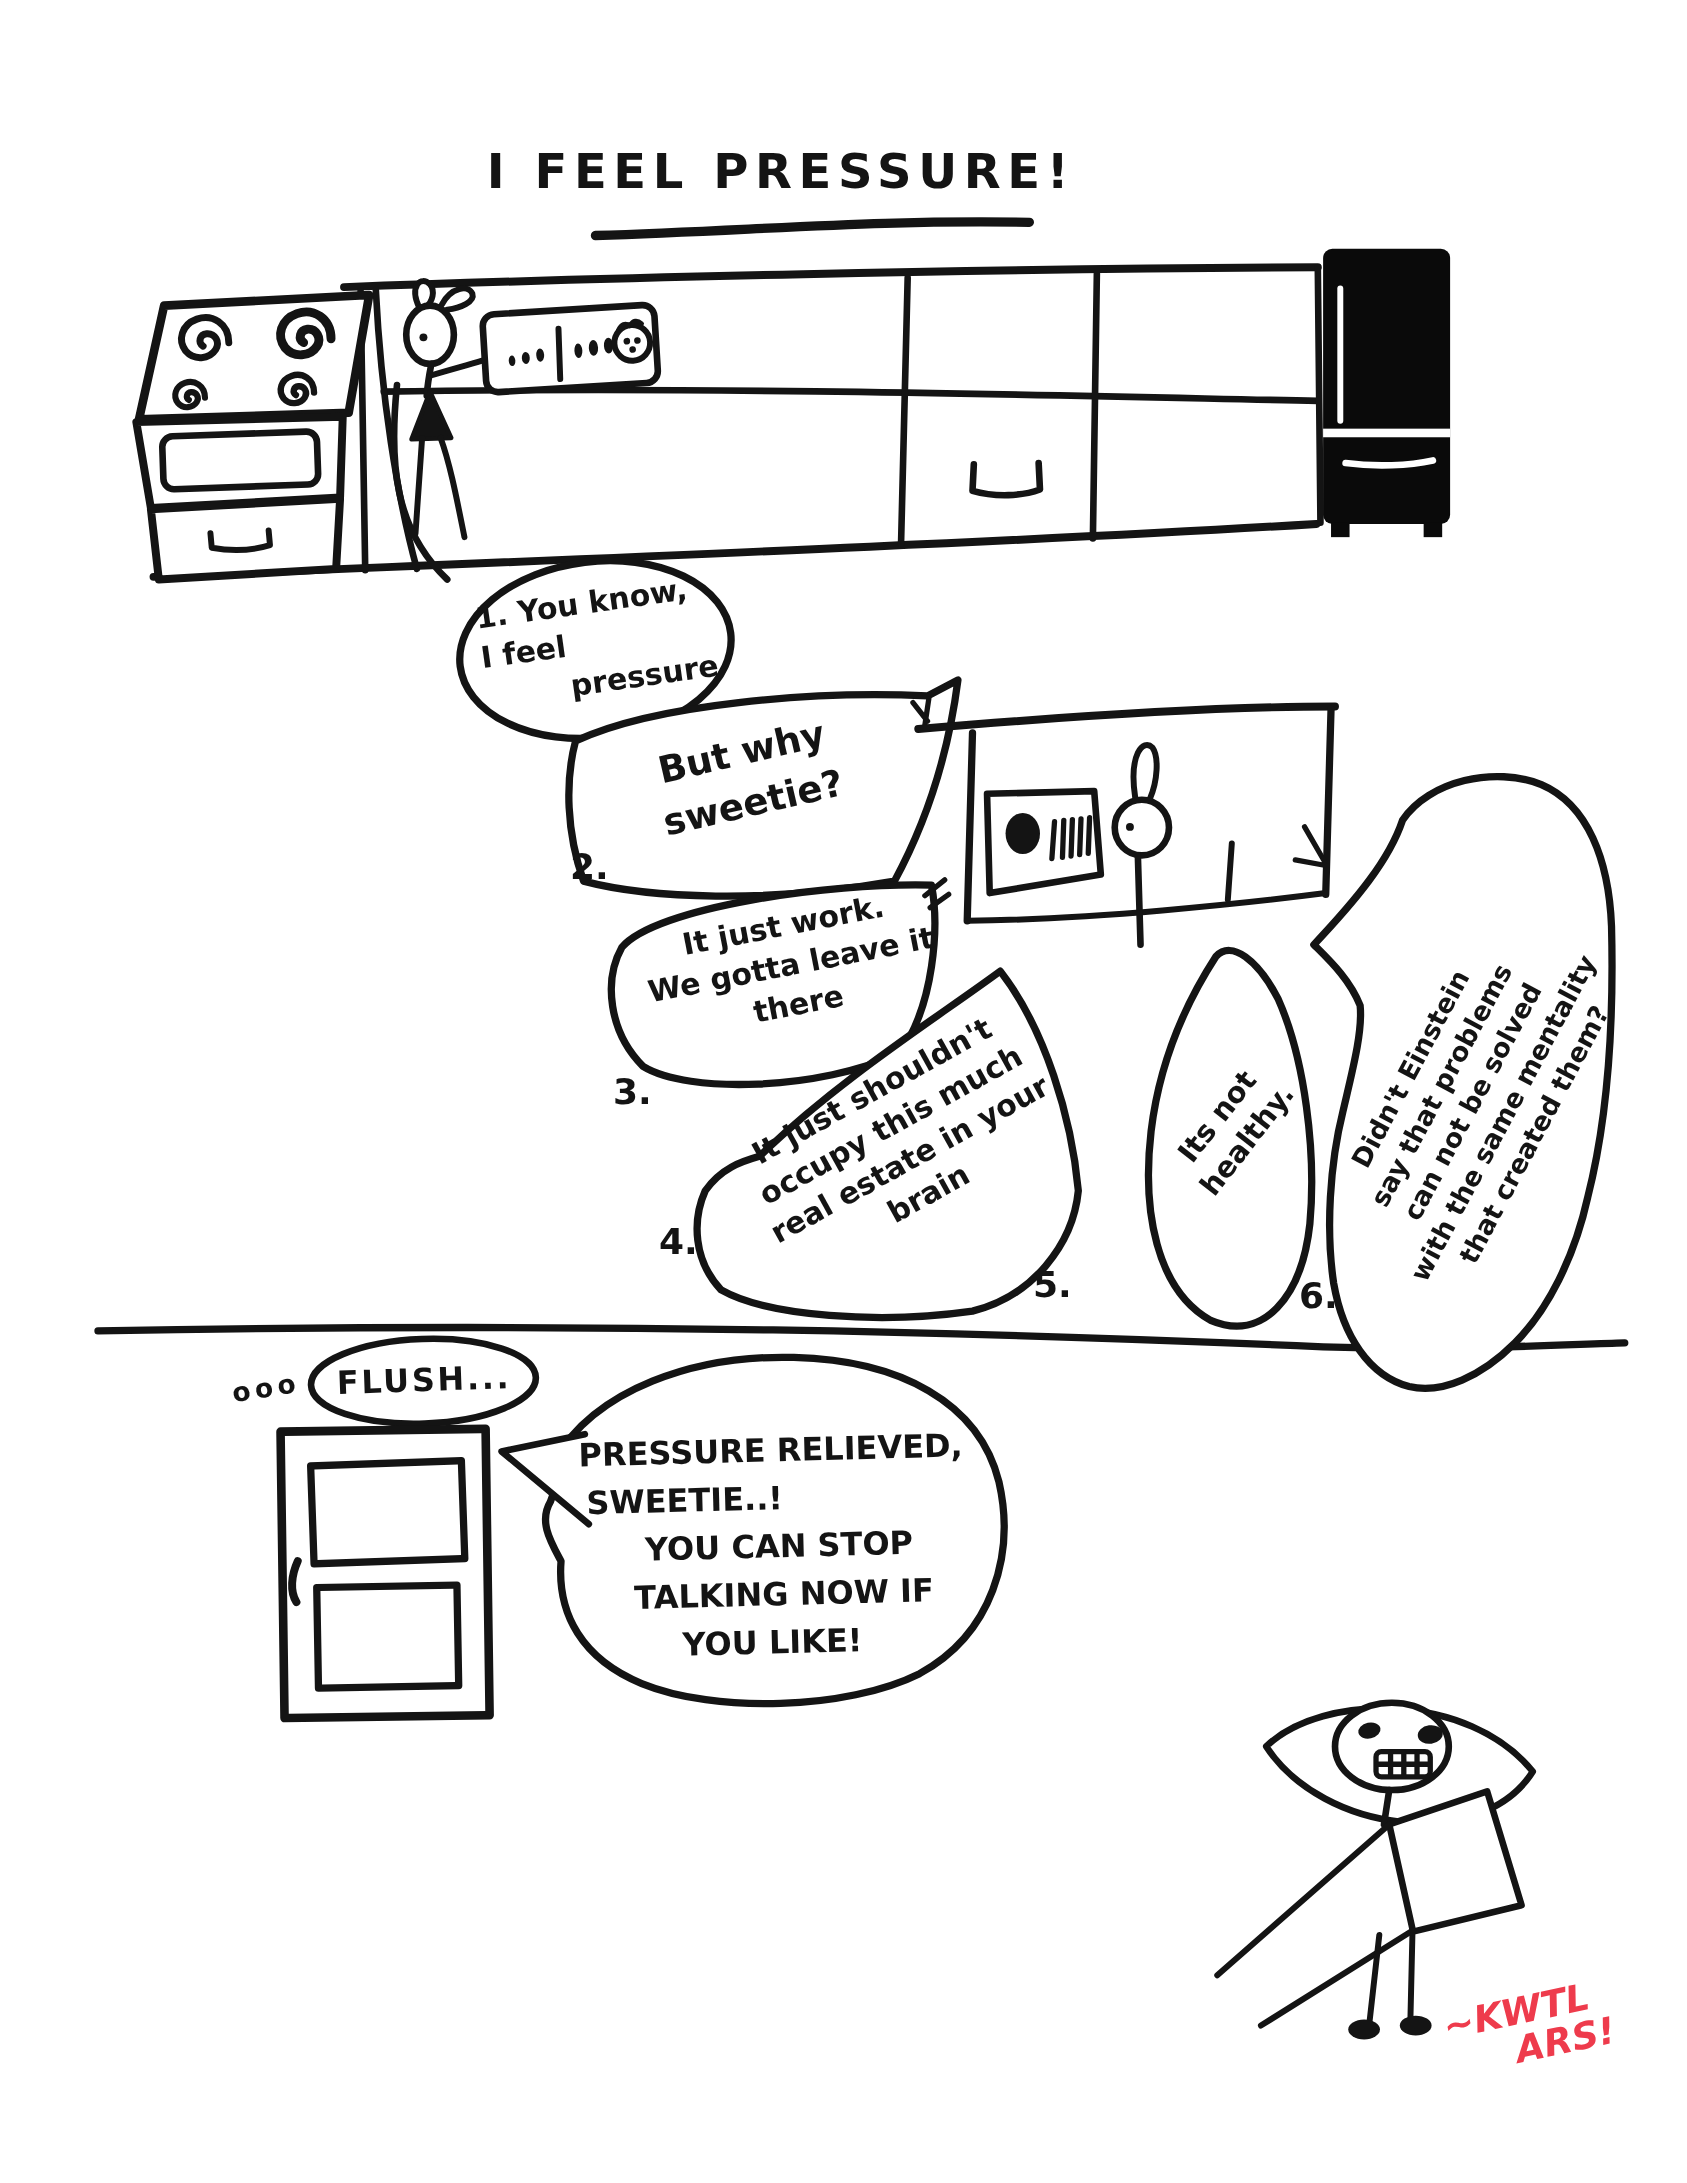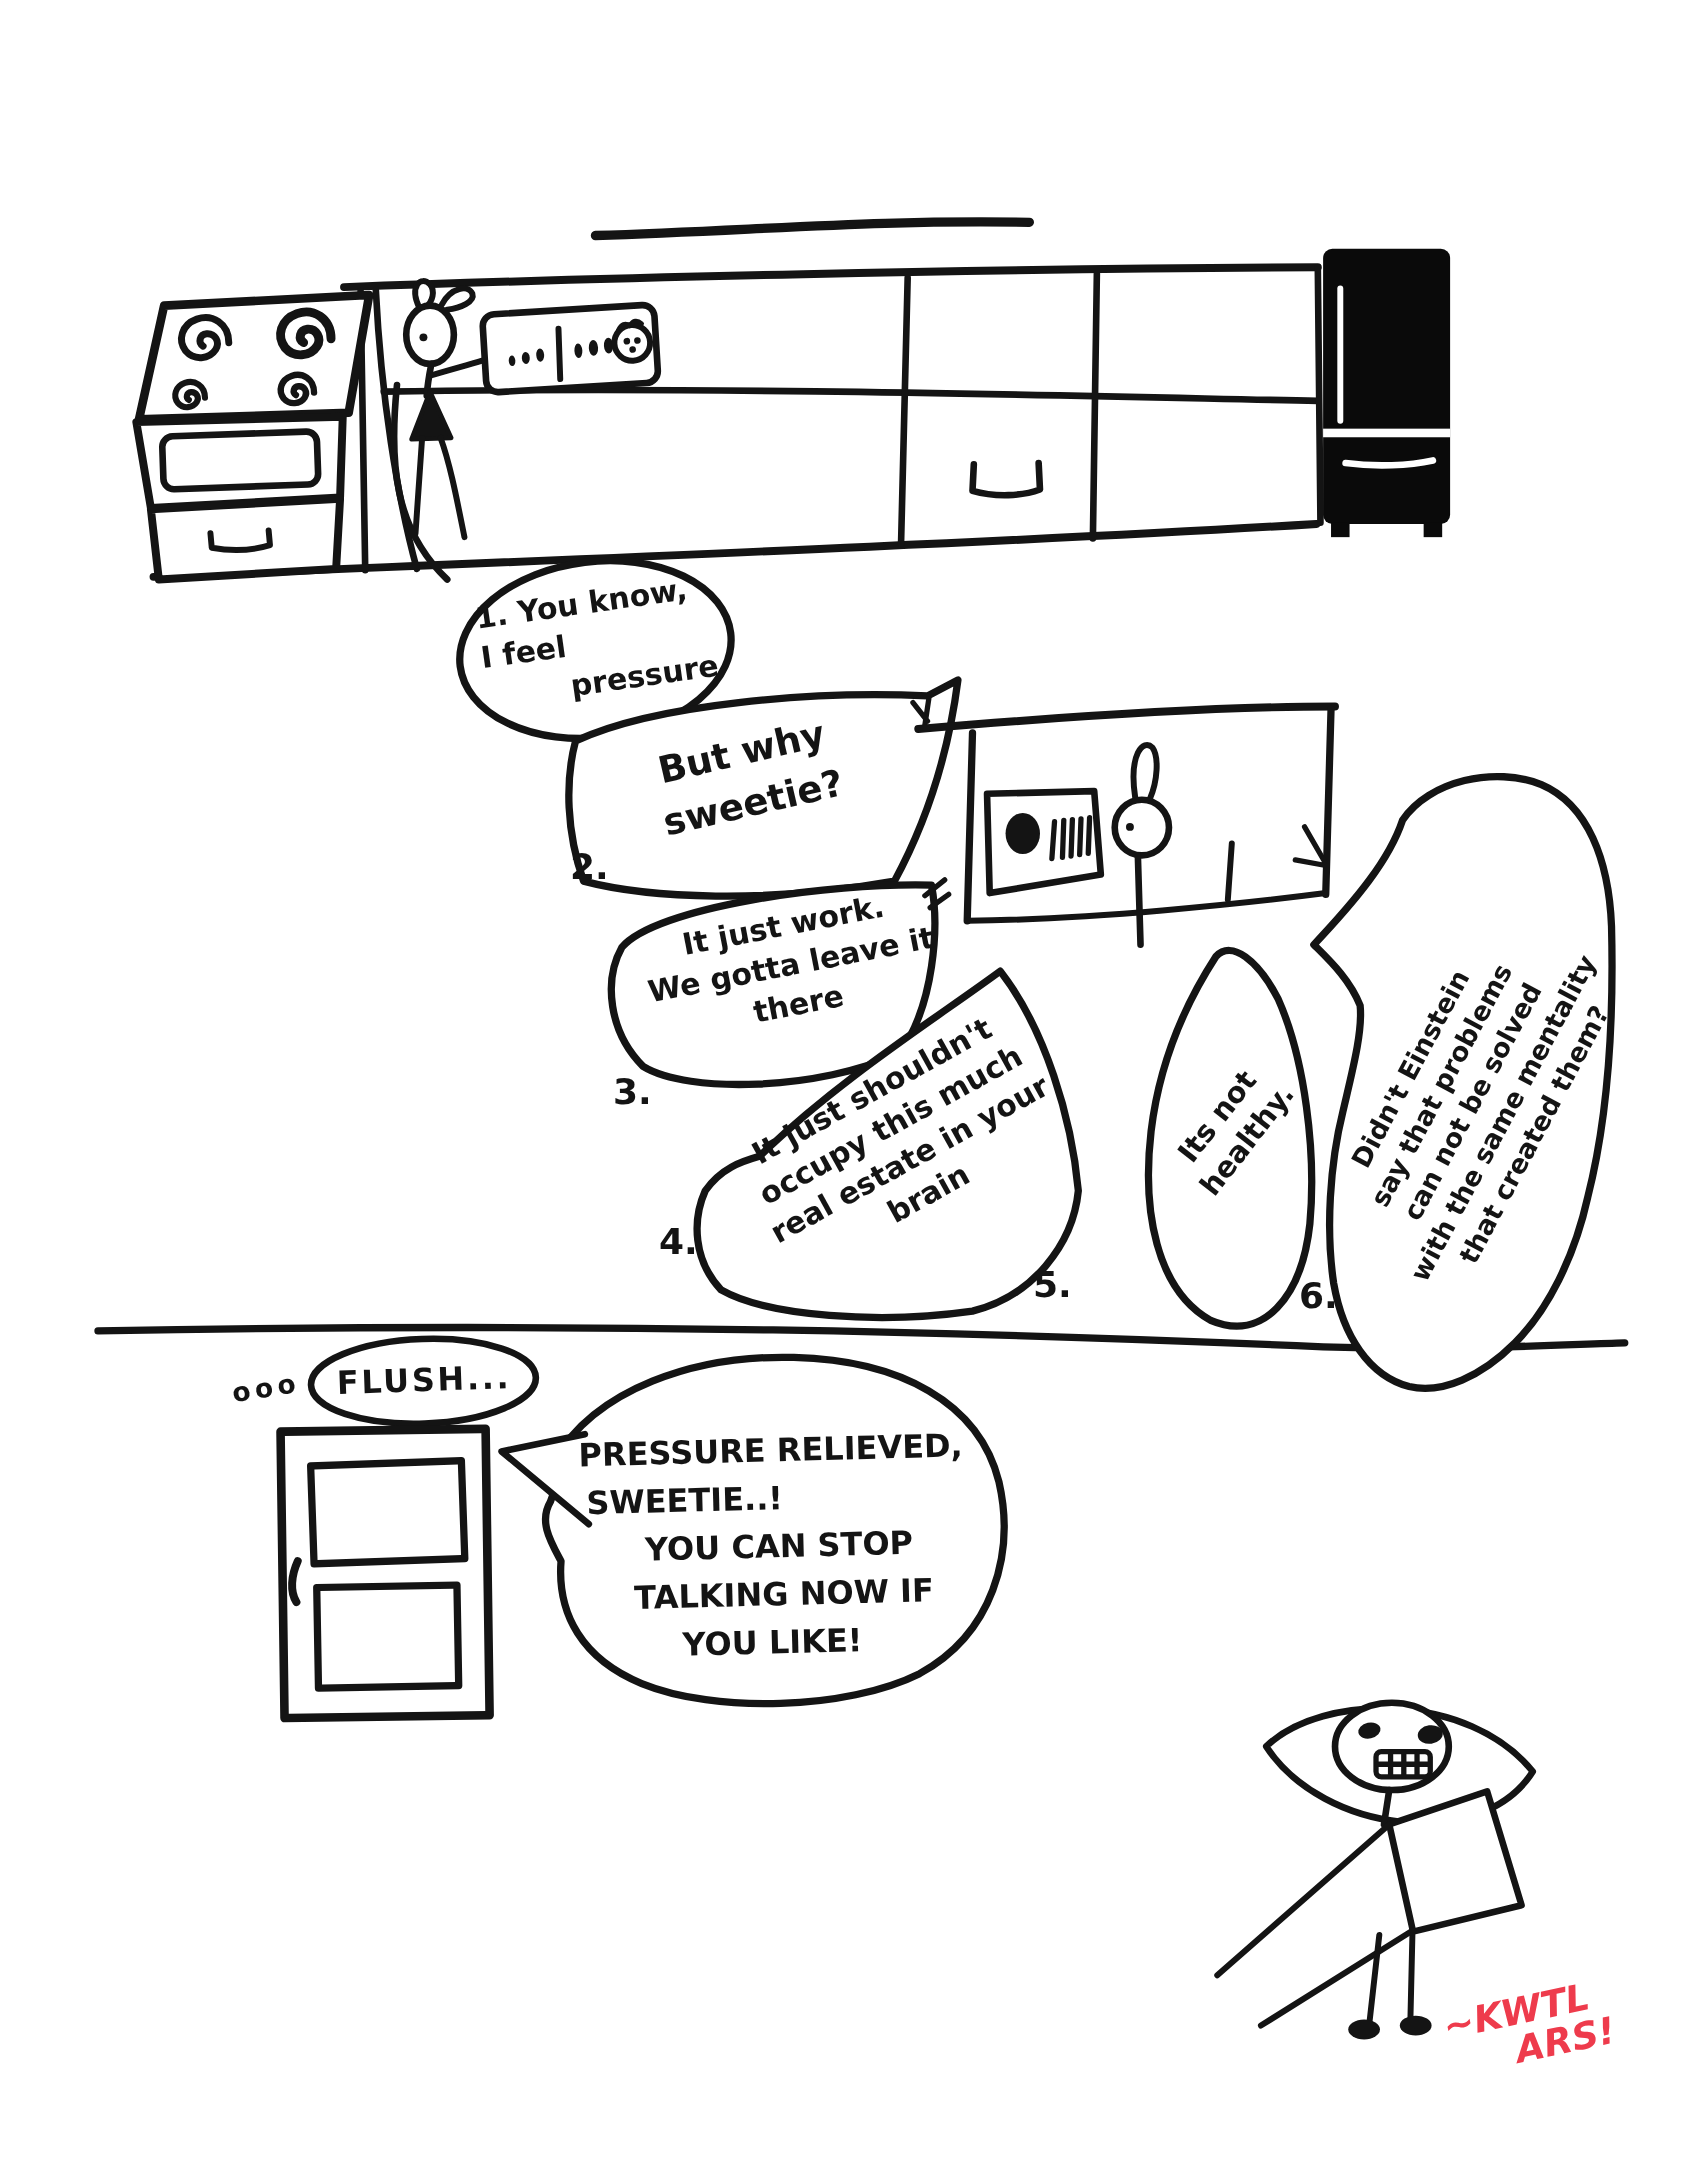--- a/index.html
+++ b/index.html
@@ -173,20 +173,21 @@
       <path d="M 2100 2758 L 2248 2708 L 2300 2880 L 2136 2920 Z" fill="#ffffff"></path>
       <path d="M 1840 2986 L 2100 2758" stroke-width="9"></path>
       <path d="M 1906 3062 L 2136 2918" stroke-width="9"></path>
       <path d="M 2085 2925 L 2070 3058" stroke-width="9"></path>
       <path d="M 2135 2925 L 2132 3052" stroke-width="9"></path>
       <ellipse cx="2062" cy="3068" rx="24" ry="15" fill="#141414" stroke="none"></ellipse>
       <ellipse cx="2140" cy="3062" rx="24" ry="15" fill="#141414" stroke="none"></ellipse>
     </g>
   </svg>
 
+  <div class="txt title ctr" style="left:450px;top:140px;width:662px">I FEEL PRESSURE!</div>
 
   <div class="txt b1" style="left:480px;top:581px;width:251px">
     <div>1. You know,</div>
     <div>I feel</div>
     <div class="l2">pressure</div>
   </div>
 
   <div class="txt b2 ctr" style="left:615px;top:726px;width:265px">
     <div>But why</div>
     <div>sweetie?</div>

